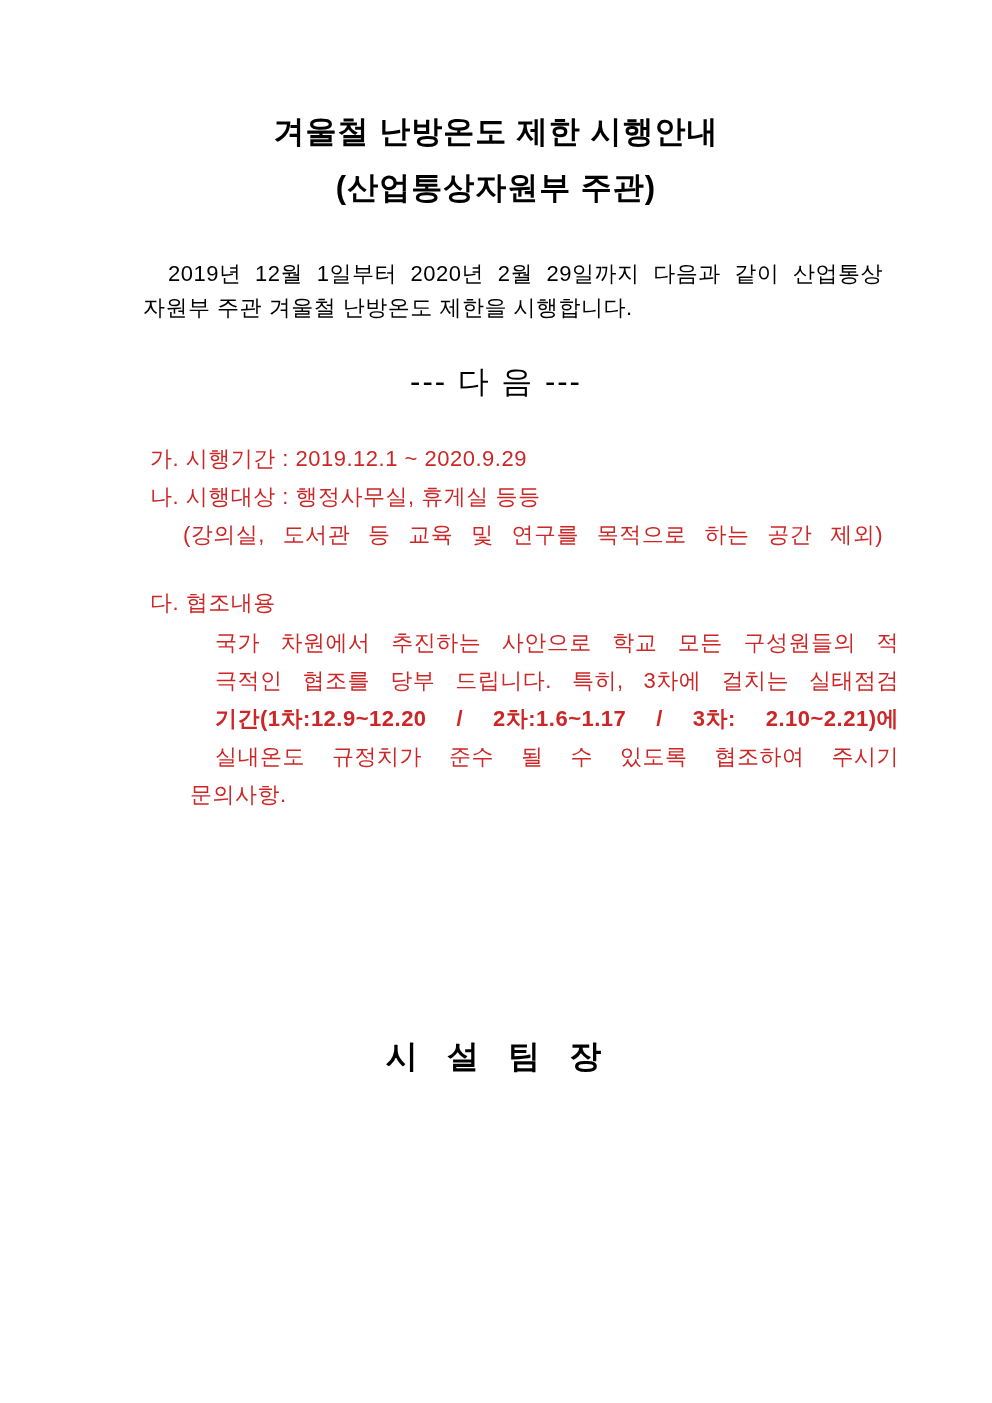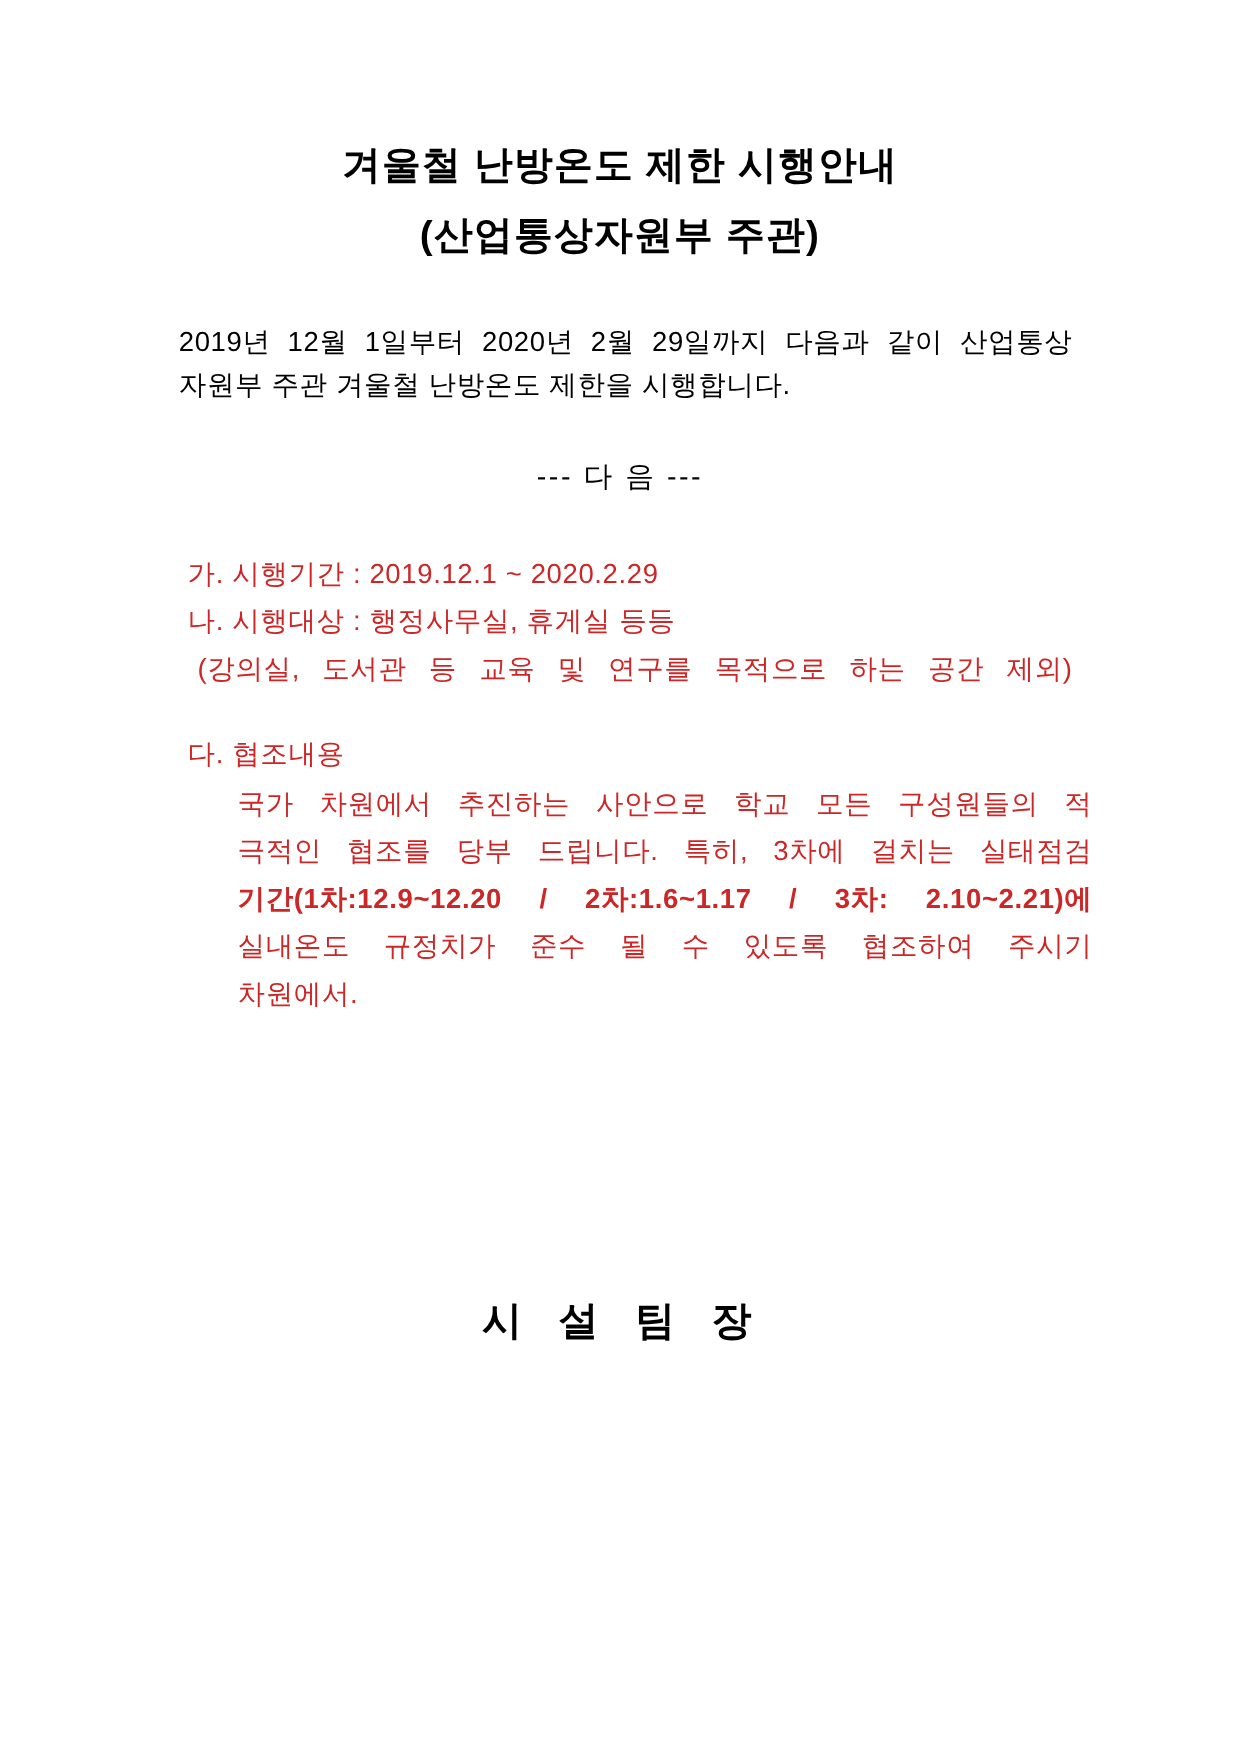--- a/index.html
+++ b/index.html
@@ -22,40 +22,41 @@
     font-size: 22px;
     line-height: 27px;
     letter-spacing: 0.5px;
   }
   .just {
     white-space: normal;
     text-align: justify;
     text-align-last: justify;
     overflow: hidden;
     max-height: 29px;
+    margin-left: 25px;
   }
   .center {
     left: 0;
     width: 992px;
     text-align: center;
     white-space: pre;
   }
   .title {
     font-size: 31px;
     line-height: 40px;
     font-weight: bold;
     letter-spacing: 1px;
   }
   .red { color: var(--red-color, #cc2626); }
 
   .t1       { top: 112px; }
   .t2       { top: 168px; }
   .intro-1  { top: 260px; left: 143px; width: 715px; }
   .intro-2  { top: 294px; left: 143px; }
-  .divider  { top: 368px; font-size: 23px; letter-spacing: 2px; }
+  .divider  { top: 368px; font-size: 31px; letter-spacing: 2px; }
   .item-ga  { top: 445px; left: 150px; }
   .item-na  { top: 483px; left: 150px; }
   .item-note{ top: 521px; left: 158px; width: 700px; }
   .item-da  { top: 589px; left: 150px; }
   .para-0   { top: 629px; left: 190px; width: 684px; }
   .para-1   { top: 667px; left: 190px; width: 684px; }
   .para-2   { top: 705px; left: 190px; width: 684px; font-weight: bold; }
   .para-3   { top: 743px; left: 190px; width: 684px; }
   .para-4   { top: 781px; left: 190px; }
   .thanks   { top: 855px; left: 143px; }
@@ -70,35 +71,35 @@
   <div class="line center title t1">겨울철 난방온도 제한 시행안내</div>
 
   <div class="line center title t2">(산업통상자원부 주관)</div>
 
   <div class="line intro-1 just">2019년 12월 1일부터 2020년 2월 29일까지 다음과 같이 산업통상</div>
 
   <div class="line intro-2">자원부 주관 겨울철 난방온도 제한을 시행합니다.</div>
 
   <div class="line center divider">--- 다 음 ---</div>
 
-  <div class="line red item-ga">가. 시행기간 : 2019.12.1 ~ 2020.2.29</div>
+  <div class="line red item-ga">가. 시행기간 : 2019.12.1 ~ 2020.9.29</div>
 
   <div class="line red item-note just">(강의실, 도서관 등 교육 및 연구를 목적으로 하는 공간 제외)</div>
 
   <div class="line red item-na">나. 시행대상 : 행정사무실, 휴게실 등등</div>
 
   <div class="line red item-da">다. 협조내용</div>
 
   <div class="line red para-0 just">국가 차원에서 추진하는 사안으로 학교 모든 구성원들의 적</div>
 
   <div class="line red para-1 just">극적인 협조를 당부 드립니다. 특히, 3차에 걸치는 실태점검</div>
 
   <div class="line red para-2 just">기간(1차:12.9~12.20 / 2차:1.6~1.17 / 3차: 2.10~2.21)에</div>
 
   <div class="line red para-3 just">실내온도 규정치가 준수 될 수 있도록 협조하여 주시기</div>
 
-  <div class="line red para-4">차원에서.</div>
+  <div class="line red para-4">문의사항.</div>
 
 
 
   <div class="line center sig">시 설 팀 장</div>
 
 </div>
 
 </body></html>

